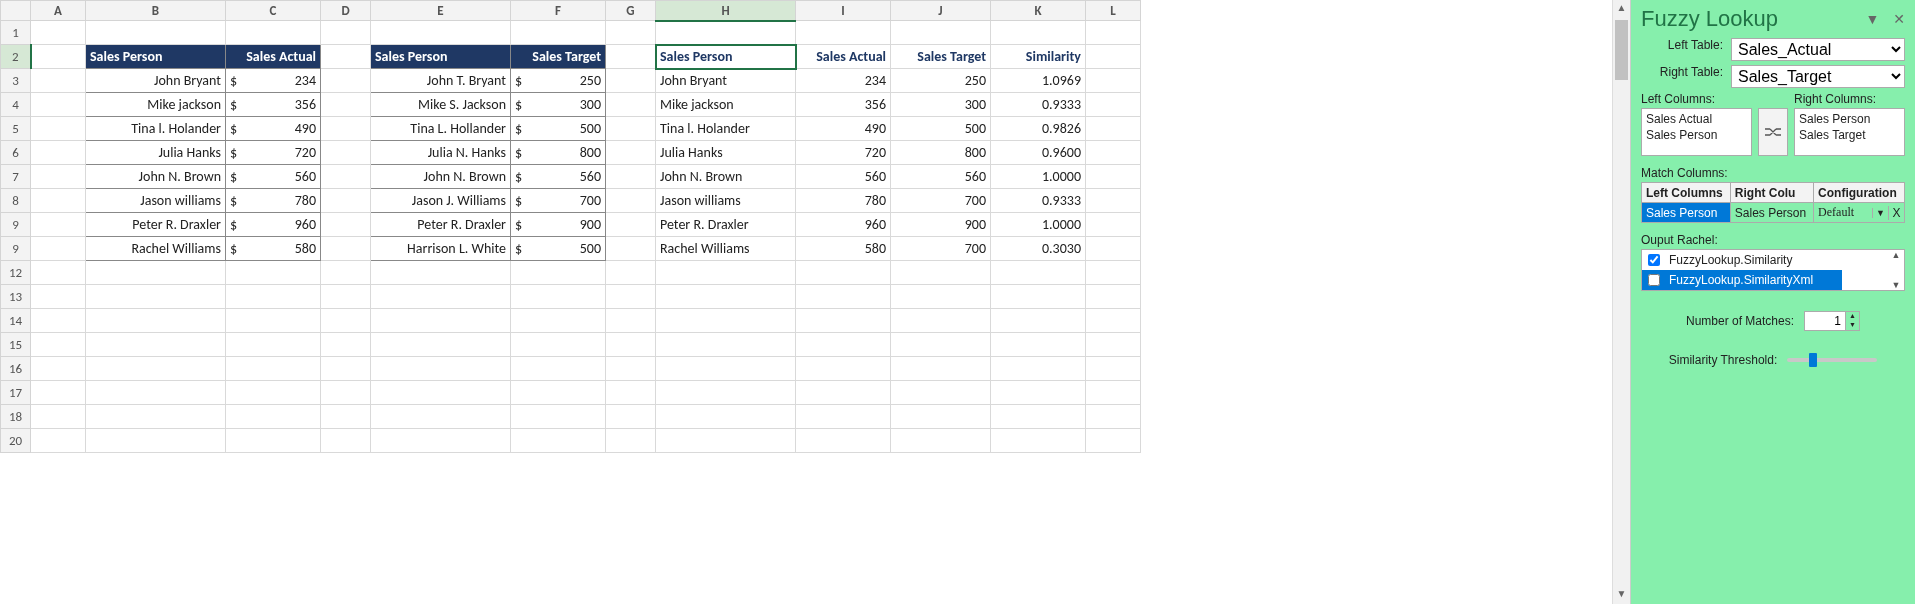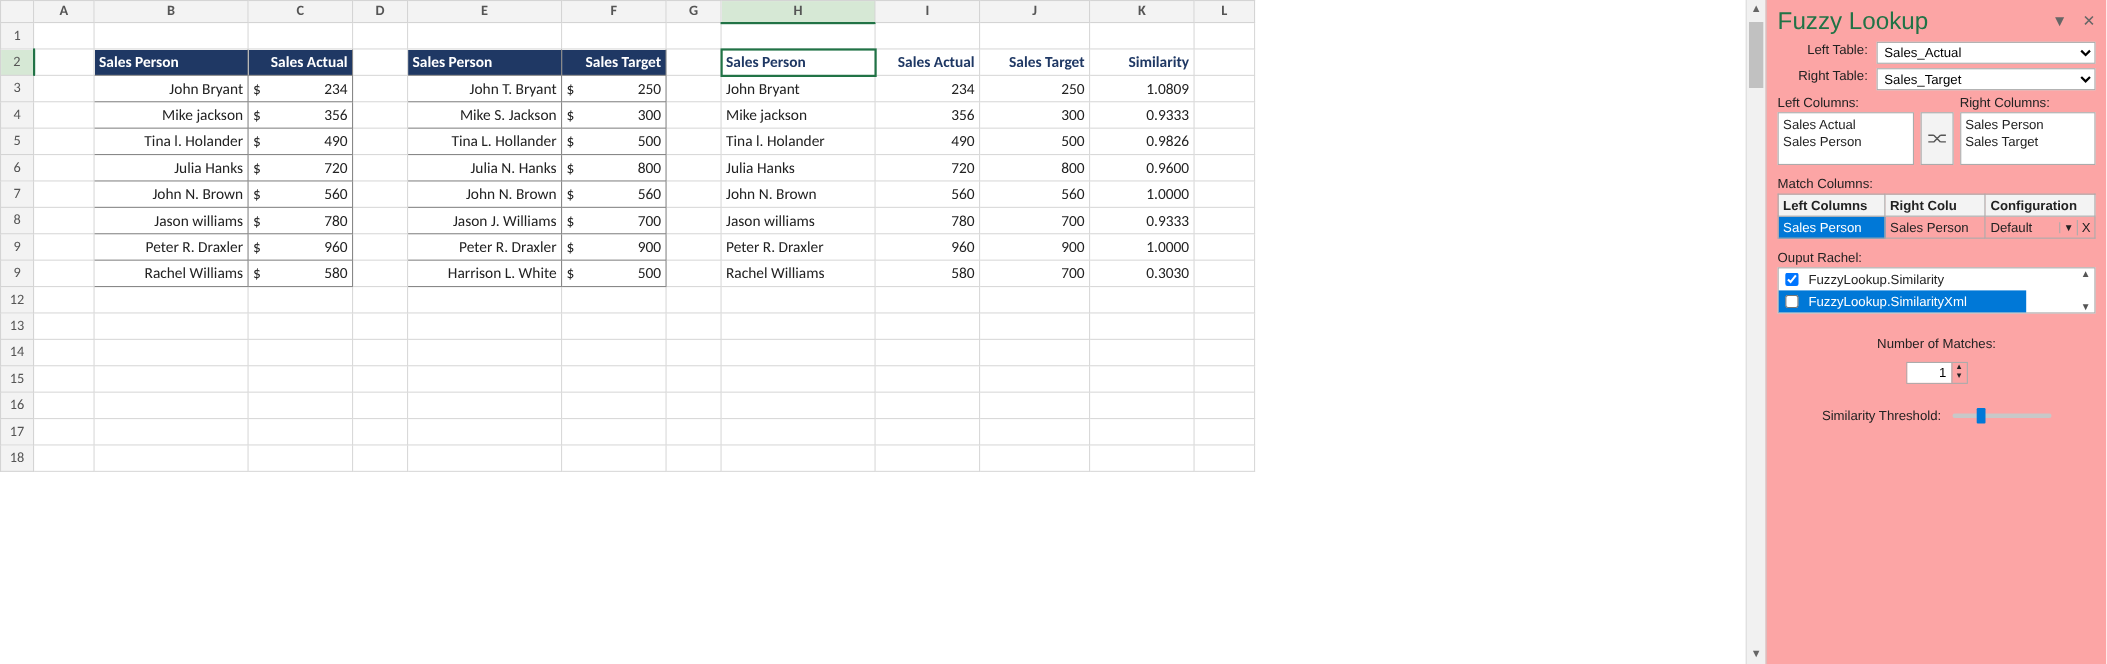--- a/index.html
+++ b/index.html
@@ -91,23 +91,23 @@
   .vscroll .thumb {
     position: absolute;
     top: 20px;
     left: 2px;
     right: 2px;
     height: 60px;
     background: #c1c1c1;
   }
   
   .panel {
-    width: 310px;
+    width: 285px;
     border-left: 1px solid #ccc;
-    background: #fca5a5;
+    background: #86efac;
     padding: 6px 10px 10px 10px;
     font-family: "Segoe UI", Arial, sans-serif;
     font-size: 12px;
     overflow: hidden;
     position: relative;
   }
   .panel-title {
     color: #217346;
     font-size: 22px;
     font-weight: 300;
@@ -115,21 +115,21 @@
     display: flex;
     align-items: center;
     justify-content: space-between;
   }
   .panel-title .ctrls { display: flex; gap: 14px; color: #666; }
   .panel-title .ctrls span { cursor: pointer; font-size: 14px; }
   .row { display: flex; align-items: flex-start; margin: 4px 0; }
   .row label { width: 90px; text-align: right; padding-right: 8px; }
   .row select, .row input[type=text] {
     flex: 1;
-    font-size: 12px;
+    font-size: 16px;
     padding: 1px 2px;
     border: 1px solid #ababab;
     background: #fff;
   }
   .cols-wrap { display: flex; gap: 6px; margin-top: 2px; align-items: stretch; }
   .cols-box {
     flex: 1;
     border: 1px solid #ababab;
     background: #fff;
     min-height: 48px;
@@ -156,21 +156,21 @@
   .match-tbl th, .match-tbl td {
     border: 1px solid #ababab;
     padding: 2px 4px;
     text-align: left;
     height: 20px;
   }
   .match-tbl th { background: #f3f3f3; font-weight: bold; }
   .match-tbl td.selrow { background: #0078d7; color: #fff; }
   .match-tbl td.cfg { padding: 0; }
   .match-tbl .cfg-inner { display: flex; align-items: center; }
-  .match-tbl .cfg-inner span { flex: 1; padding-left: 4px; }
+  .match-tbl .cfg-inner span { flex: 1; padding-left: 4px; font-family: Liberation Serif, serif; }
   .match-tbl .cfg-inner .dd { width: 16px; text-align: center; border-left: 1px solid #ababab; cursor: pointer; font-size: 9px; }
   .match-tbl .cfg-inner .x { width: 16px; text-align: center; border-left: 1px solid #ababab; cursor: pointer; }
   .out-list {
     border: 1px solid #ababab;
     background: #fff;
     margin-top: 2px;
     gap: 46px;
   }
   .out-item {
     display: flex;
@@ -184,21 +184,21 @@
     display: flex;
     flex-direction: column;
     justify-content: space-between;
     align-items: center;
     font-size: 9px;
     color: #555;
   }
   .out-wrap { display: flex; }
   .out-main { flex: 1; }
   .label { margin-top: 10px; margin-bottom: 2px; }
-  .numrow { display: flex; justify-content: center; align-items: center; gap: 10px; margin-top: 20px; flex-direction: column; }
+  .numrow { display: flex; justify-content: center; align-items: center; gap: 10px; margin-top: 20px; }
   .spin {
     display: inline-flex;
     align-items: stretch;
     border: 1px solid #ababab;
     height: 20px;
   }
   .spin input {
     width: 40px;
     border: none;
     text-align: right;
@@ -305,21 +305,21 @@
           <td class=""></td>
           <td class="tbl-cell">John Bryant</td>
           <td class="tbl-cell"><span style="float:left">$</span>234</td>
           <td class=""></td>
           <td class="tbl-cell">John T. Bryant</td>
           <td class="tbl-cell"><span style="float:left">$</span>250</td>
           <td class=""></td>
           <td class="txt">John Bryant</td>
           <td class="">234</td>
           <td class="">250</td>
-          <td class="">1.0809</td>
+          <td class="">1.0969</td>
           <td class=""></td>
         </tr>
         <tr>
           <td class="rowhdr">4</td>
           <td class=""></td>
           <td class="tbl-cell">Mike jackson</td>
           <td class="tbl-cell"><span style="float:left">$</span>356</td>
           <td class=""></td>
           <td class="tbl-cell">Mike S. Jackson</td>
           <td class="tbl-cell"><span style="float:left">$</span>300</td>
@@ -505,20 +505,35 @@
           <td class=""></td>
           <td class=""></td>
           <td class=""></td>
           <td class=""></td>
           <td class=""></td>
           <td class=""></td>
           <td class=""></td>
         </tr>
         <tr>
           <td class="rowhdr">18</td>
+          <td class=""></td>
+          <td class=""></td>
+          <td class=""></td>
+          <td class=""></td>
+          <td class=""></td>
+          <td class=""></td>
+          <td class=""></td>
+          <td class=""></td>
+          <td class=""></td>
+          <td class=""></td>
+          <td class=""></td>
+          <td class=""></td>
+        </tr>
+        <tr>
+          <td class="rowhdr">20</td>
           <td class=""></td>
           <td class=""></td>
           <td class=""></td>
           <td class=""></td>
           <td class=""></td>
           <td class=""></td>
           <td class=""></td>
           <td class=""></td>
           <td class=""></td>
           <td class=""></td>

